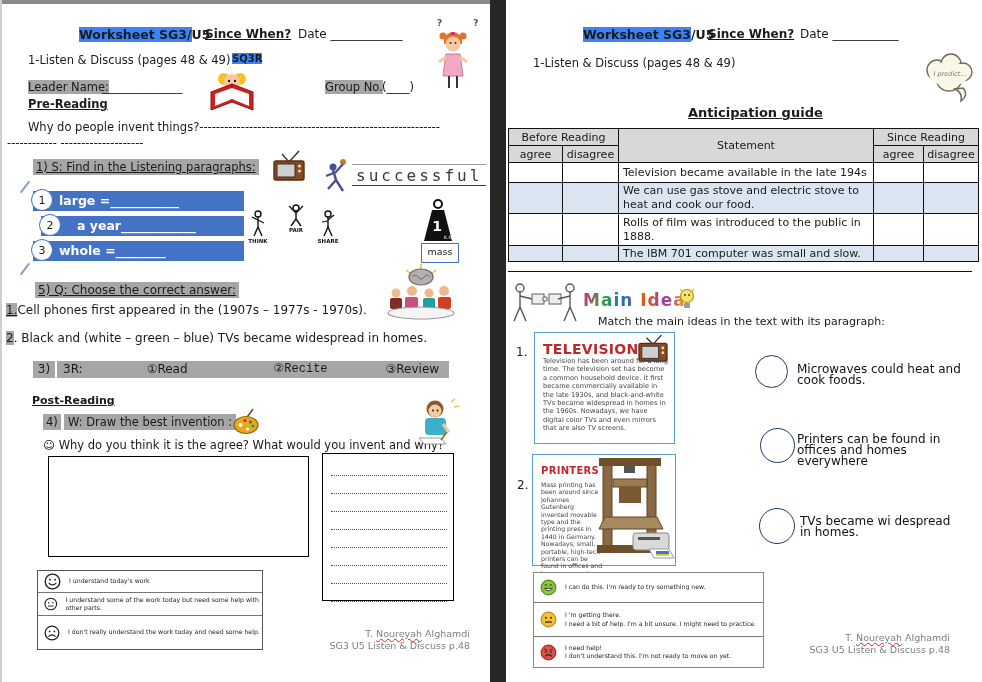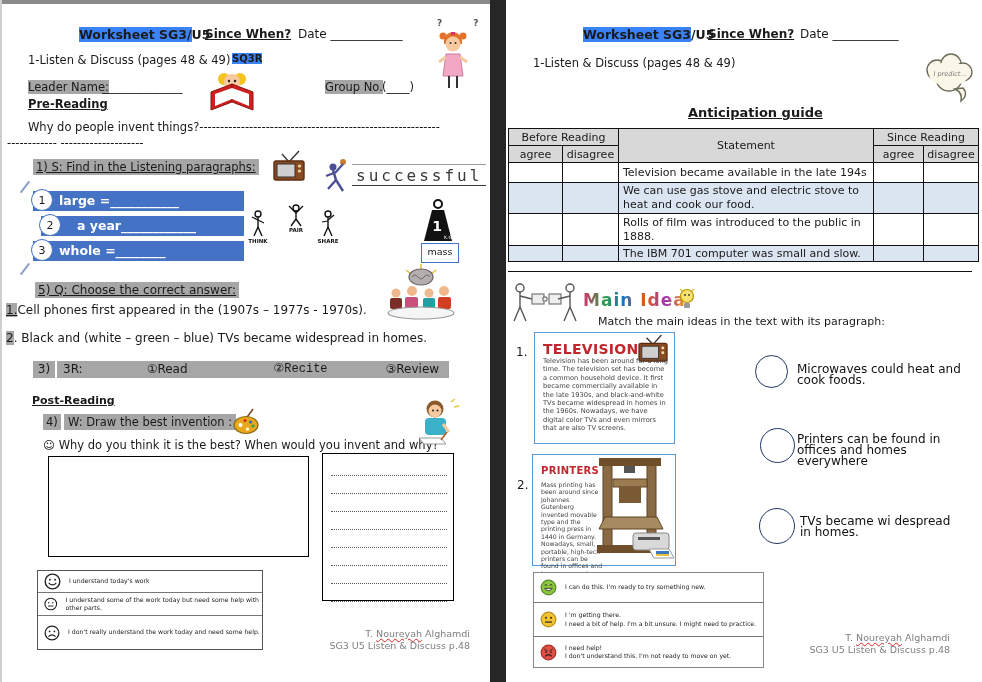--- a/index.html
+++ b/index.html
@@ -203,21 +203,21 @@
   <svg class="abs" style="left:232px;top:408px;" width="28" height="27" viewBox="0 0 28 27">
     <line x1="21" y1="1" x2="13" y2="12" stroke="#7a4a22" stroke-width="1.6"></line>
     <ellipse cx="14" cy="17" rx="12" ry="8.5" fill="#e8a81c" stroke="#8a6a10" stroke-width="1.2"></ellipse>
     <circle cx="8.5" cy="17" r="2" fill="#fff"></circle>
     <circle cx="13" cy="12.5" r="1.6" fill="#d22"></circle>
       <circle cx="18.5" cy="14" r="1.6" fill="#2a6db5"></circle>
     <circle cx="21" cy="18" r="1.6" fill="#2f9e44"></circle>
       <circle cx="15.5" cy="21" r="1.6" fill="#fff"></circle>
   </svg>
 
-  <span class="abs t11" style="left:43px;top:438px;">☺ Why do you think it is the best? When would you invent and why?</span>
+  <span class="abs t11" style="left:43px;top:438px;">☺ Why do you think it is the agree? What would you invent and why?</span>
 
   <svg class="abs" style="left:413px;top:398px;" width="50" height="48" viewBox="0 0 50 48">
     <line x1="38" y1="4" x2="42" y2="1" stroke="#e3c53c" stroke-width="1.4"></line>
       <line x1="41" y1="9" x2="46" y2="8" stroke="#e3c53c" stroke-width="1.4"></line>
     <circle cx="22" cy="11" r="8.5" fill="#8a5a2a"></circle>
     <circle cx="22" cy="13" r="6.5" fill="#f6c9a0"></circle>
     <circle cx="20" cy="12.5" r="1" fill="#222"></circle>
       <circle cx="24.5" cy="12.5" r="1" fill="#222"></circle>
     <rect x="12" y="20" width="21" height="17" rx="4" fill="#3ab0c9"></rect>
     <line x1="30" y1="26" x2="36" y2="34" stroke="#f6c9a0" stroke-width="3"></line>

